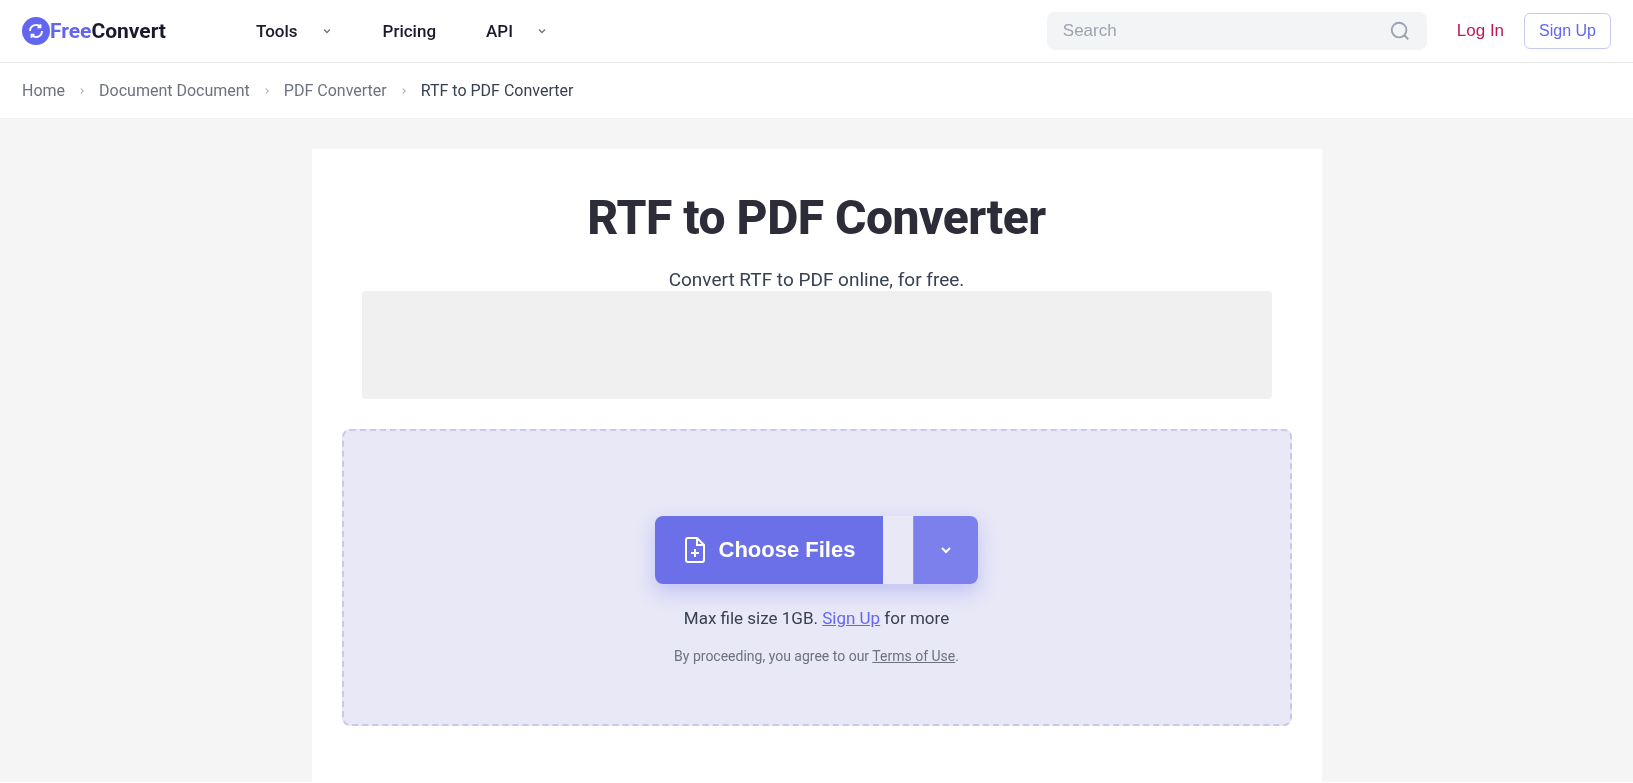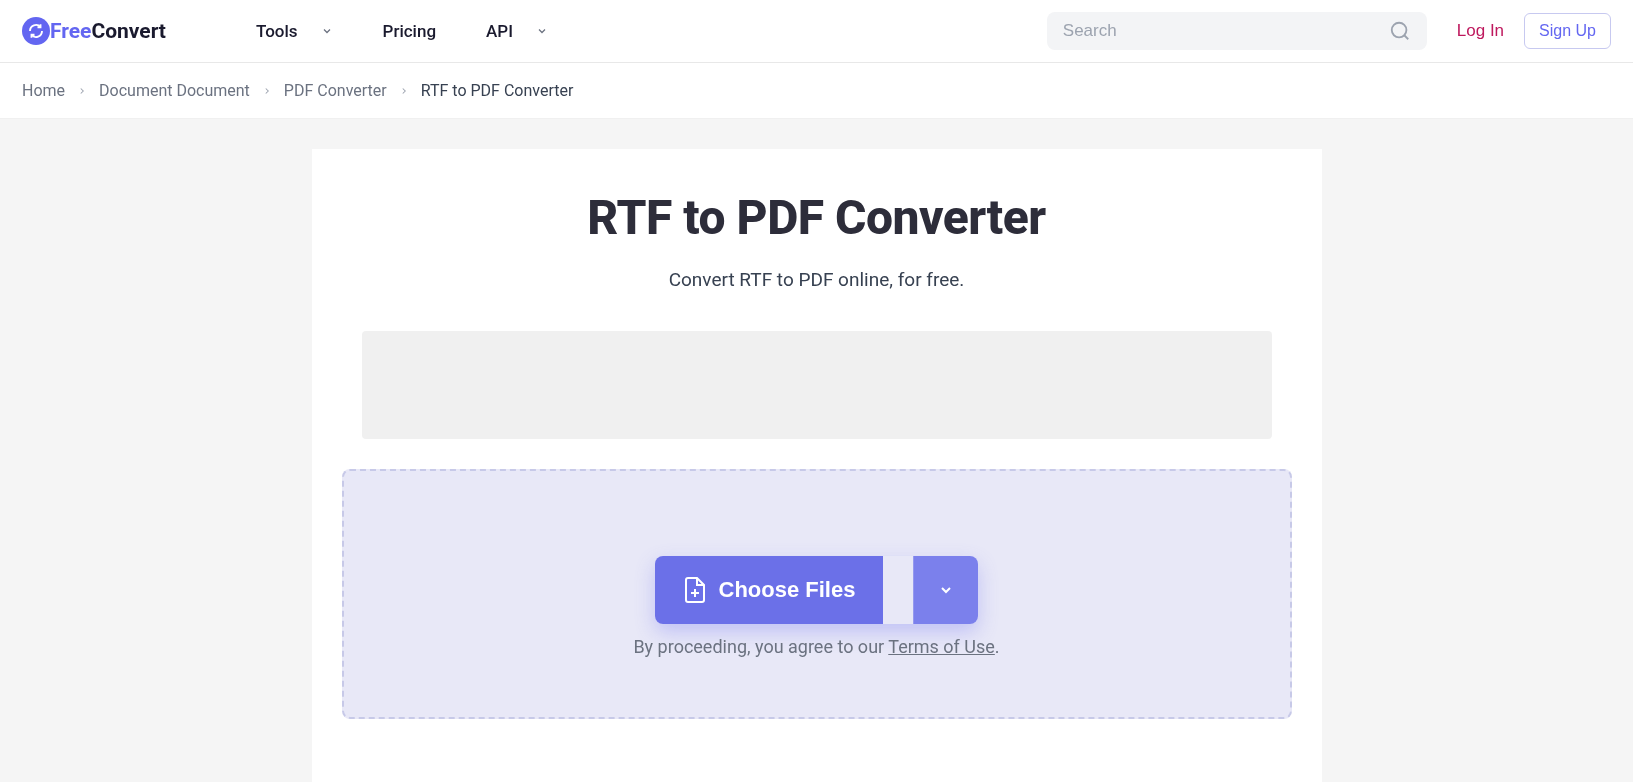--- a/index.html
+++ b/index.html
@@ -147,21 +147,20 @@
       font-weight: 800;
       color: #2d2d3a;
       text-align: center;
       margin-bottom: 22px;
       letter-spacing: -0.5px;
     }
     .page-subtitle {
       font-size: 19px;
       color: #374151;
       text-align: center;
-      margin-bottom: 40px;
     }
     .ad-placeholder {
       background: #f0f0f0;
       height: 108px;
       margin: 0 20px 30px 20px;
       border-radius: 4px;
     }
     .upload-area {
       margin: 0 0px;
       border: 2px dashed #c7c9e8;
@@ -212,22 +211,22 @@
       margin-top: 24px;
       font-size: 17px;
       color: #374151;
     }
     .upload-info a {
       color: #6366f1;
       text-decoration: underline;
       cursor: pointer;
     }
     .terms-info {
-      margin-top: 12px;
-      font-size: 18px;
+      margin-top: 20px;
+      font-size: 14px;
       color: #6b7280;
     }
     .terms-info a {
       color: #6b7280;
       text-decoration: underline;
       cursor: pointer;
     }
   </style>
 </head>
 <body>
@@ -313,18 +312,21 @@
           </svg>
           <span>Choose Files</span>
         </button>
         <button class="dropdown-btn">
           <svg class="dropdown-chevron" viewBox="0 0 24 24" fill="none" stroke="#fff" stroke-width="3">
               <path d="M6 9l6 6 6-6"></path>
             </svg>
         </button>
       </div>
 
+      <p class="upload-info">
+        <span>Max file size 1GB. </span><a>Sign Up</a><span> for more</span>
+      </p>
       <p class="terms-info">
         <span>By proceeding, you agree to our </span><a>Terms of Use</a><span>.</span>
       </p>
     </div>
   </div>
 </div>
 
 </body></html>

